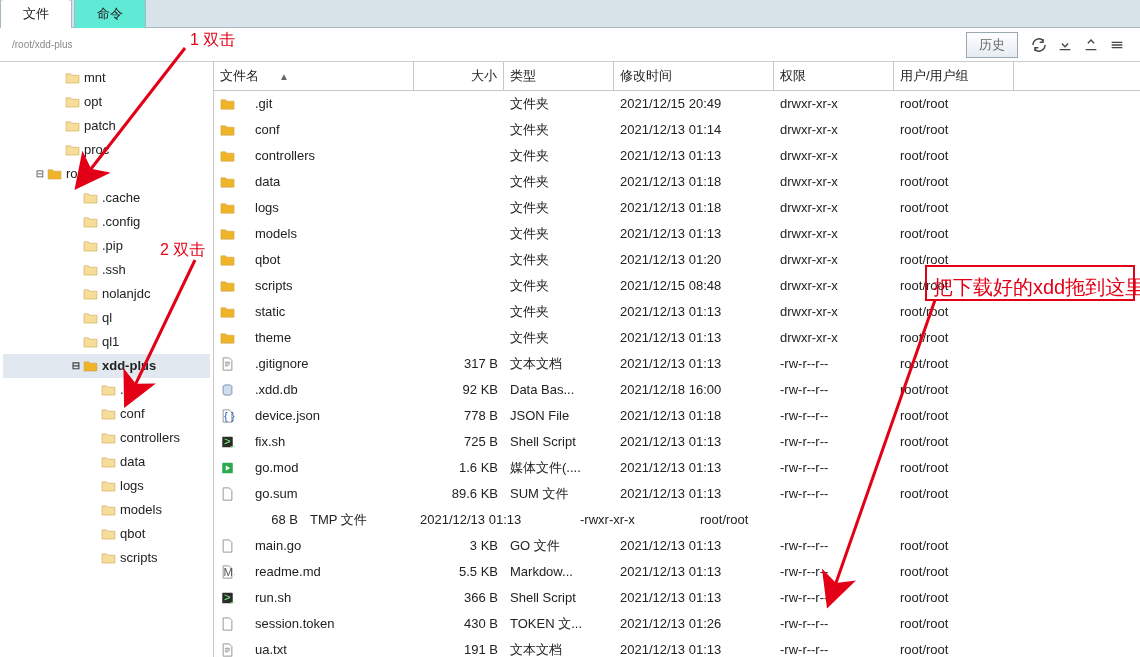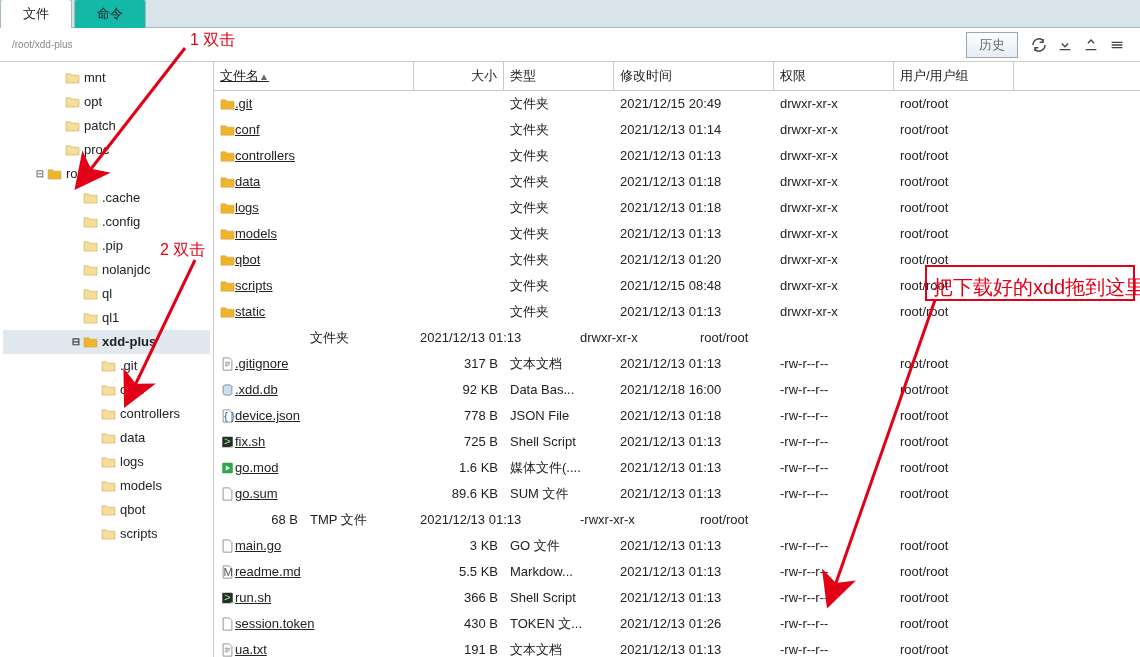--- a/index.html
+++ b/index.html
@@ -1,20 +1,20 @@
 <!DOCTYPE html>
 <html><head>
 <meta charset="utf-8">
 <style>
 * { margin: 0; padding: 0; box-sizing: border-box; font-family: "Segoe UI", "Microsoft YaHei", Arial, sans-serif; font-size: 13px; }
 body { width: 1140px; height: 657px; background: #fff; color: #222; position: relative; overflow: hidden; }
 
 
 .tabs { display: flex; background: #d9e3ea; border-bottom: 1px solid #a7b8c4; height: 28px; align-items: flex-end; padding: 0 0; }
-.tab { padding: 5px 22px; border: 1px solid #a7b8c4; border-bottom: none; background: #14b8a6; margin-right: 2px; border-radius: 3px 3px 0 0; cursor: pointer; position: relative; top: 1px; }
+.tab { padding: 5px 22px; border: 1px solid #a7b8c4; border-bottom: none; background: #5eead4; margin-right: 2px; border-radius: 3px 3px 0 0; cursor: pointer; position: relative; top: 1px; }
 .tab.active { background: #fff; }
 
 
 .pathbar { display: flex; align-items: center; padding: 5px 10px; border-bottom: 1px solid #ccc; color: #6b6b6b; height: 34px; }
 .path-text { flex: 1; font-size: 10px; color: #8a8a8a; padding-left: 2px; }
 .history-btn { border: 1px solid #9aa7b0; background: linear-gradient(#fefefe,#e5ecf2); padding: 3px 12px; border-radius: 0; margin-right: 8px; cursor: pointer; }
 .icon-btn { width: 22px; height: 22px; display: inline-flex; align-items: center; justify-content: center; margin: 0 2px; color: #4a4a4a; cursor: pointer; font-size: 15px; }
 .icon-btn svg { width: 16px; height: 16px; }
 
 
@@ -31,21 +31,21 @@
 .folder-icon svg { width:15px; height:12px; display:block; }
 
 
 .files { flex: 1; overflow: auto; position: relative; }
 .fheader { display: flex; border-bottom: 1px solid #c8c8c8; position: sticky; top: 0; background: #fff; font-size: 14px; }
 .fheader .col { padding: 5px 6px; border-right: 1px solid #c8c8c8; display:flex; align-items:center; gap:5px; }
 .fheader .col.size { justify-content:flex-end; }
 .arrow-up { font-size: 10px; color:#666; }
 .frow { display: flex; padding: 2px 0; font-size: 14px; line-height: 20px; }
 .frow .col { padding: 1px 6px; overflow: hidden; text-overflow: ellipsis; white-space: nowrap; }
-.col.name { width: 200px; display:flex; align-items:center; gap:0;text-decoration:underline; }
+.col.name { width: 200px; display:flex; align-items:center; gap:20px; }
 .col.size { width: 90px; text-align: right; justify-content:flex-end; }
 .col.type { width: 110px; }
 .col.mtime { width: 160px; }
 .col.perm { width: 120px; }
 .col.owner { width: 120px; }
 
 .ficon { width: 15px; height: 14px; display:inline-flex; align-items:center; justify-content:center; flex-shrink:0; }
 .ficon svg { width:15px; height:14px; display:block; }
 
 
@@ -177,20 +177,30 @@
         <span class="name">.pip</span>
       </div>
       <div class="titem">
         <span class="indent" style="width:62px"></span>
         <span class="toggle"></span>
         <span class="folder-icon">
           <svg viewBox="0 0 16 13">
             <path d="M1 2h5l1.5 1.5H15V12H1z" fill="#f7dd9a" stroke="#caa24a" stroke-width="0.6"></path>
           </svg>
         </span>
+        <span class="name">.ssh</span>
+      </div>
+      <div class="titem">
+        <span class="indent" style="width:62px"></span>
+        <span class="toggle"></span>
+        <span class="folder-icon">
+          <svg viewBox="0 0 16 13">
+            <path d="M1 2h5l1.5 1.5H15V12H1z" fill="#f7dd9a" stroke="#caa24a" stroke-width="0.6"></path>
+          </svg>
+        </span>
         <span class="name">nolanjdc</span>
       </div>
       <div class="titem">
         <span class="indent" style="width:62px"></span>
         <span class="toggle"></span>
         <span class="folder-icon">
           <svg viewBox="0 0 16 13">
             <path d="M1 2h5l1.5 1.5H15V12H1z" fill="#f7dd9a" stroke="#caa24a" stroke-width="0.6"></path>
           </svg>
         </span>
@@ -440,20 +450,28 @@
             </span>
             <span>static</span>
           </div>
           <div class="col size"></div>
           <div class="col type">文件夹</div>
           <div class="col mtime">2021/12/13 01:13</div>
           <div class="col perm">drwxr-xr-x</div>
           <div class="col owner">root/root</div>
         </div>
         <div class="frow">
+          <div class="col name">
+            <span class="ficon">
+              <svg viewBox="0 0 16 13">
+                <path d="M1 2h5l1.5 1.5H15V12H1z" fill="#f0b429" stroke="#caa24a" stroke-width="0.6"></path>
+              </svg>
+            </span>
+            <span>theme</span>
+          </div>
           <div class="col size"></div>
           <div class="col type">文件夹</div>
           <div class="col mtime">2021/12/13 01:13</div>
           <div class="col perm">drwxr-xr-x</div>
           <div class="col owner">root/root</div>
         </div>
         <div class="frow">
           <div class="col name">
             <span class="ficon">
               <svg viewBox="0 0 16 16">

